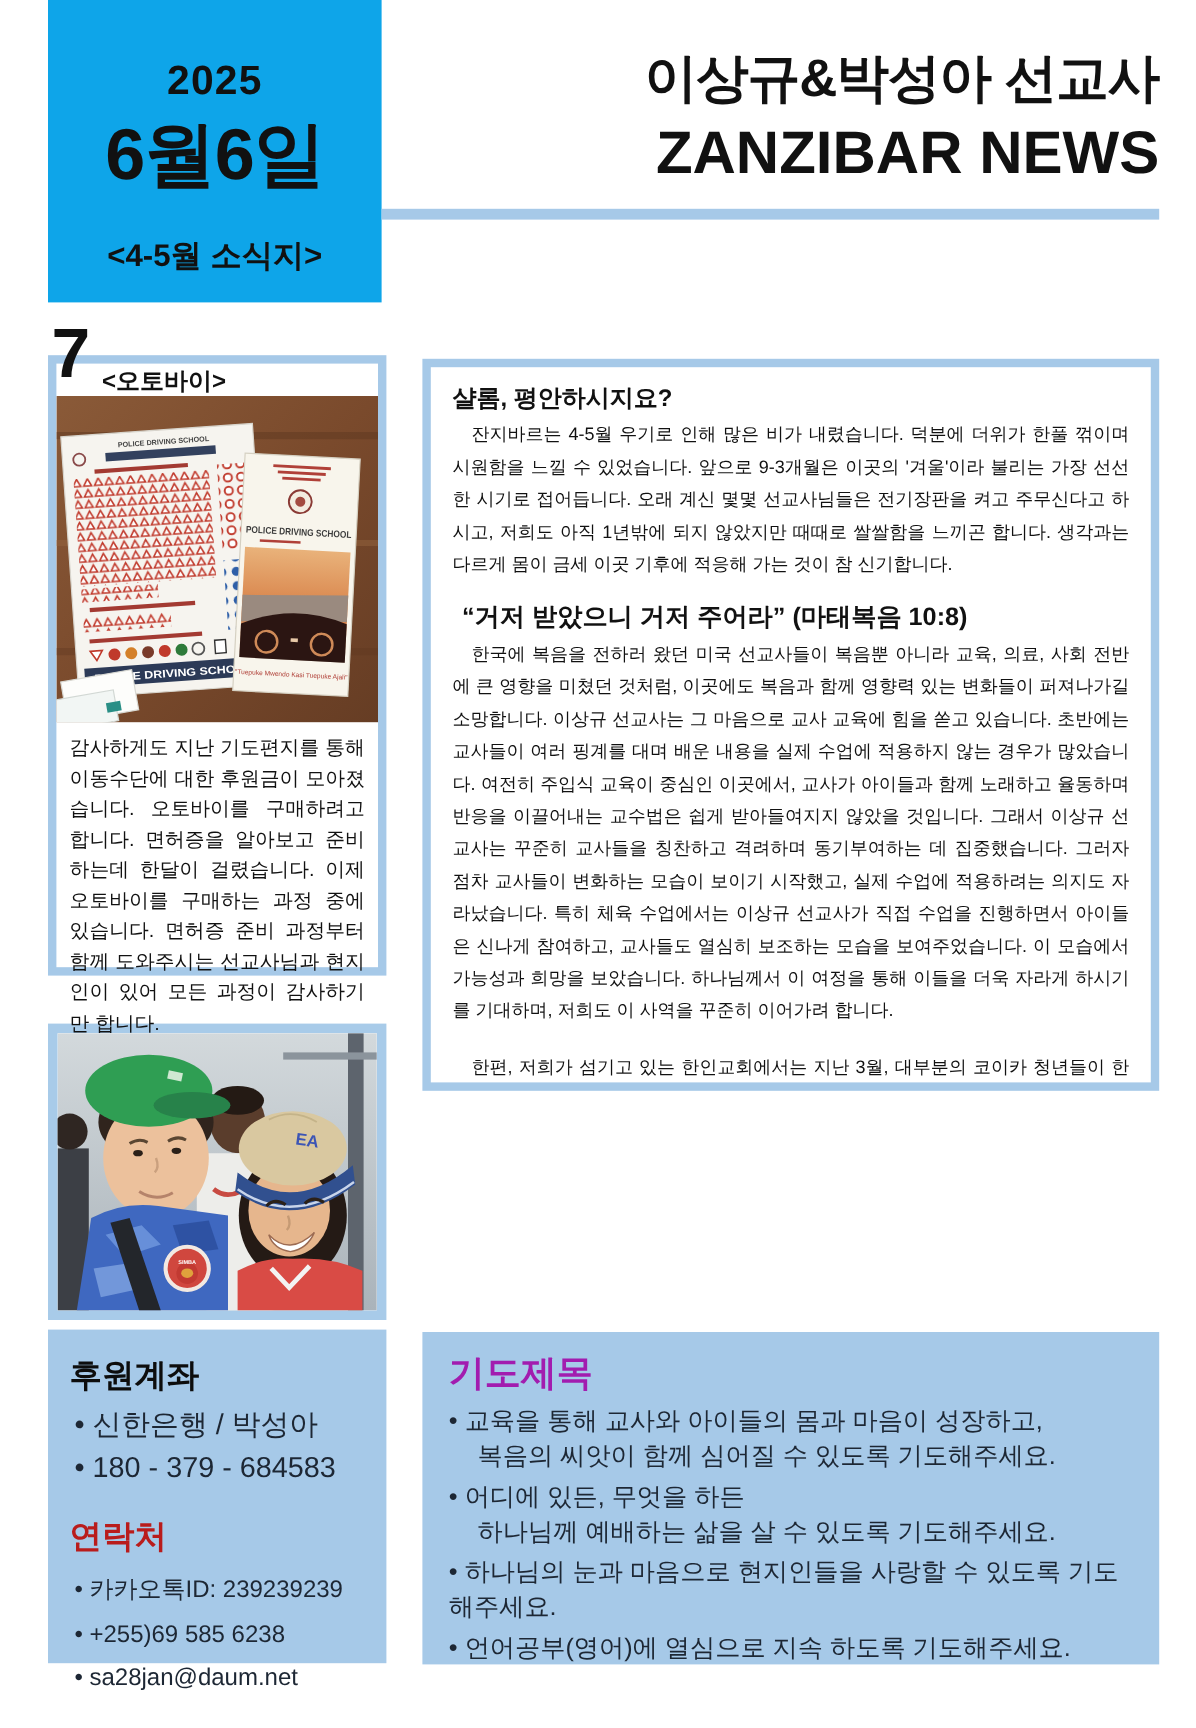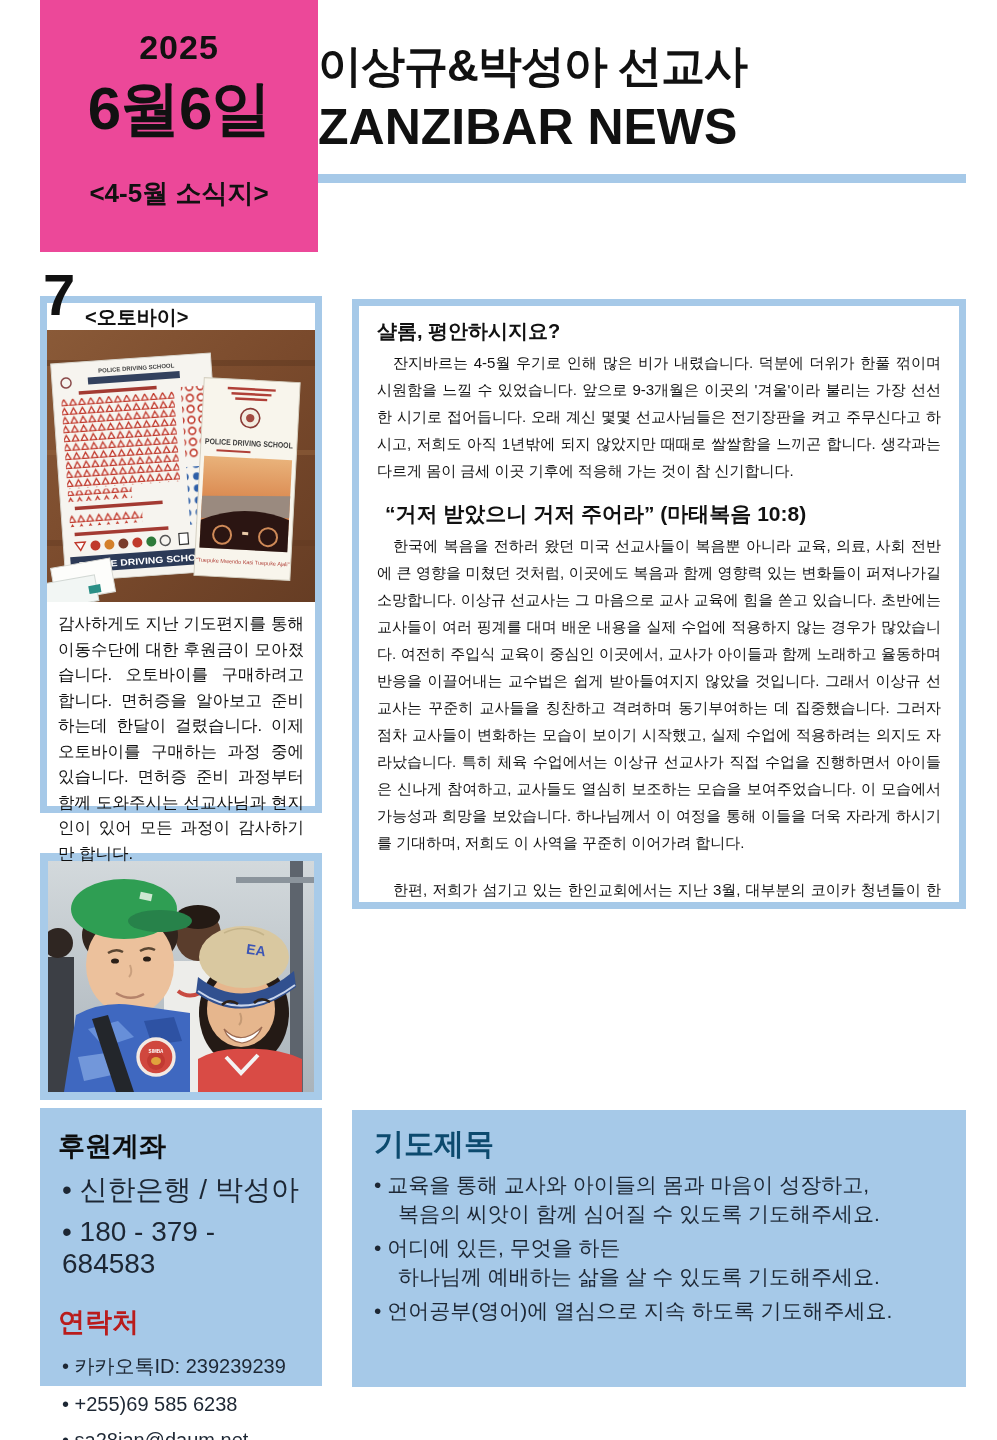--- a/index.html
+++ b/index.html
@@ -1,56 +1,56 @@
 <!DOCTYPE html>
 <html><head>
 <meta charset="utf-8">
 <style>
   html,body{margin:0;padding:0;background:#e9e9e9;}
   .page{position:relative;width:997px;height:1440px;background:#ffffff;overflow:hidden;
         font-family:"Liberation Sans","DejaVu Sans",sans-serif;color:#111;}
   
-  .date-box{position:absolute;left:40px;top:0;width:278px;height:252px;background:#ec4899;
-            display:flex;flex-direction:column;align-items:center;box-sizing:border-box;padding-top:28px;}
+  .date-box{position:absolute;left:40px;top:0;width:278px;height:252px;background:#0ea5e9;
+            display:flex;flex-direction:column;align-items:center;box-sizing:border-box;padding-top:48px;}
   .date-year{font-size:34px;font-weight:bold;letter-spacing:1px;}
   .date-day{font-size:60px;font-weight:bold;letter-spacing:-1px;margin-top:2px;}
   .issue-label{font-size:26px;font-weight:bold;margin-top:26px;}
-  .main-title{position:absolute;left:318px;width:648px;top:40px;text-align:left;line-height:1.2;}
+  .main-title{position:absolute;left:318px;width:648px;top:40px;text-align:right;line-height:1.2;}
   .title-l1{font-size:44px;font-weight:bold;letter-spacing:-1px;}
   .title-l2{font-size:50px;font-weight:bold;letter-spacing:0px;margin-top:4px;}
   .title-bar{position:absolute;left:318px;top:174px;width:648px;height:9px;background:#a6c9e8;}
   
   .num7{position:absolute;left:43px;top:266px;font-size:58px;font-weight:bold;line-height:1;z-index:3;}
   .card1{position:absolute;left:40px;top:296px;width:282px;height:517px;background:#fff;
          border:7px solid #a6c9e8;box-sizing:border-box;z-index:1;padding-left:34px;}
   .moto-label{position:absolute;left:38px;top:1px;font-size:20px;font-weight:bold;}
   .photo1{position:absolute;left:0;top:27px;width:268px;height:272px;}
   .story{position:absolute;left:0;top:299px;width:268px;box-sizing:border-box;padding:9px 11px;
          font-size:16.5px;line-height:25.5px;text-align:justify;}
   .card2{position:absolute;left:40px;top:853px;width:282px;height:247px;background:#fff;
          border:8px solid #a8cbe9;box-sizing:border-box;}
   .photo2{position:absolute;left:0;top:0;width:266px;height:231px;}
   .support-box{position:absolute;left:40px;top:1108px;width:282px;height:278px;background:#a6c9e8;
                box-sizing:border-box;padding:20px 18px;color:#1d2734;}
   .support-h{font-size:27px;font-weight:bold;color:#0d0d0d;}
-  .support-item{font-size:28px;margin-top:7px;padding-left:4px;}
+  .support-item{font-size:24px;margin-top:7px;padding-left:4px;}
   .support-item::before{content:"• ";}
   .contact-h{font-size:27px;font-weight:bold;color:#b91c1c;margin-top:24px;}
   .contact-item{font-size:20px;margin-top:13px;padding-left:4px;}
   .contact-item::before{content:"• ";}
   
   .main-box{position:absolute;left:352px;top:299px;width:614px;height:610px;background:#fff;
             border:7px solid #a6c9e8;box-sizing:border-box;padding:12px 18px 0 18px;overflow:hidden;}
   .greeting{font-size:20px;font-weight:bold;}
   .letter-p{font-size:15px;line-height:27px;text-align:justify;margin:4px 0 0 0;text-indent:16px;}
   .verse-h{font-size:21px;font-weight:bold;margin:16px 0 4px 8px;}
   .gap{height:16px;}
   .prayer-box{position:absolute;left:352px;top:1110px;width:614px;height:277px;background:#a6c9e8;
               box-sizing:border-box;padding:14px 22px;color:#1d2734;}
-  .prayer-h{font-size:30px;font-weight:bold;color:#0c4a6e;}
+  .prayer-h{font-size:30px;font-weight:bold;color:#a21caf;}
   .pitem{font-size:21px;line-height:29px;margin-top:5px;}
   .pline1::before{content:"• ";}
   .pline2{padding-left:24px;}
 </style>
 </head>
 <body>
 
 <div class="page">
 
   <div class="date-box">
@@ -229,17 +229,20 @@
     <div class="prayer-h">기도제목</div>
     <div class="pitem">
       <div class="pline1">교육을 통해 교사와 아이들의 몸과 마음이 성장하고,</div>
       <div class="pline2">복음의 씨앗이 함께 심어질 수 있도록 기도해주세요.</div>
     </div>
     <div class="pitem">
       <div class="pline1">어디에 있든, 무엇을 하든</div>
       <div class="pline2">하나님께 예배하는 삶을 살 수 있도록 기도해주세요.</div>
     </div>
     <div class="pitem">
+      <div class="pline1">하나님의 눈과 마음으로 현지인들을 사랑할 수 있도록 기도해주세요.</div>
+    </div>
+    <div class="pitem">
       <div class="pline1">언어공부(영어)에 열심으로 지속 하도록 기도해주세요.</div>
     </div>
   </div>
 
 </div>
 
 </body></html>

